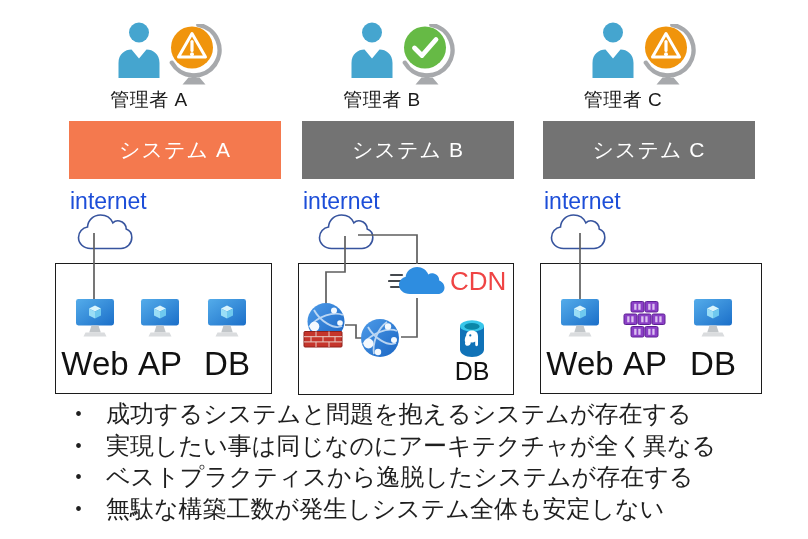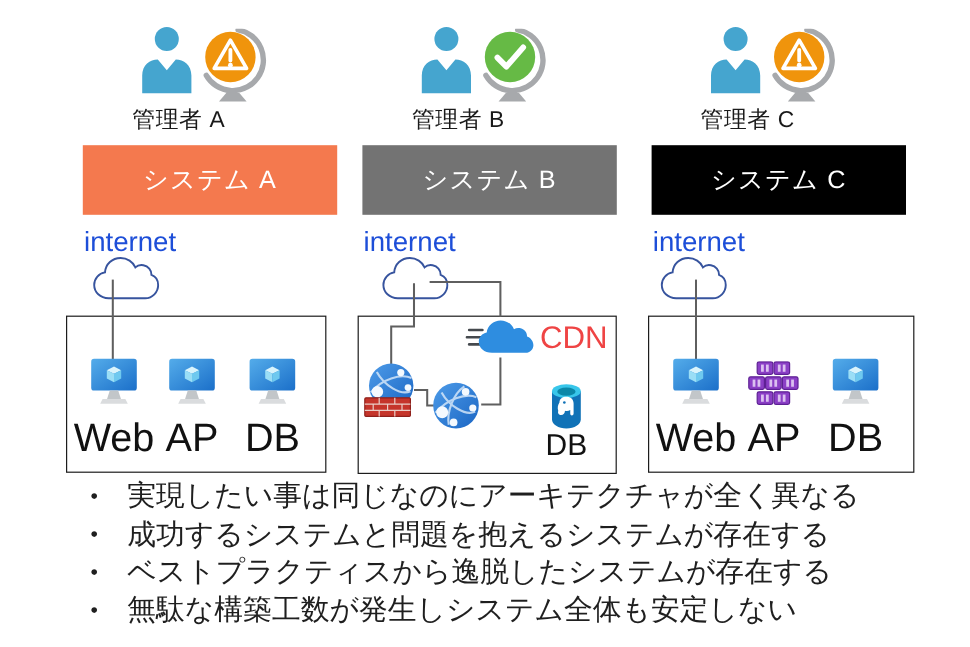--- a/index.html
+++ b/index.html
@@ -213,21 +213,21 @@
   </div>
 
   <div class="column" style="left:543px;">
     <svg class="person-icon">
         <use href="#sym-person"></use>
       </svg>
     <svg class="globe-icon">
         <use href="#sym-globe-warn"></use>
       </svg>
     <div class="admin-label">管理者 C</div>
-    <div class="banner" style="background-color: #000000;">
+    <div class="banner" style="background-color: #737373;">
       <span>システム C</span>
     </div>
     <div class="internet-label">internet</div>
     <svg class="cloud" style="left:7px;">
         <use href="#sym-cloud"></use>
       </svg>
   </div>
 
   <div class="arch-box" style="left:55px;top:263px;width:215px;height:129px;"></div>
   <div class="arch-box" style="left:298px;top:263px;width:214px;height:130px;"></div>
@@ -293,19 +293,19 @@
     <div class="nlabel" style="margin-top:5px;">AP</div>
   </div>
   <div class="node" style="left:678px;top:298px;">
     <svg width="40" height="44">
         <use href="#sym-vm"></use>
       </svg>
     <div class="nlabel">DB</div>
   </div>
 
   <ul class="bullets">
+    <li>成功するシステムと問題を抱えるシステムが存在する</li>
     <li>実現したい事は同じなのにアーキテクチャが全く異なる</li>
-    <li>成功するシステムと問題を抱えるシステムが存在する</li>
     <li>ベストプラクティスから逸脱したシステムが存在する</li>
     <li>無駄な構築工数が発生しシステム全体も安定しない</li>
   </ul>
 
 </div>
 
 </body></html>

